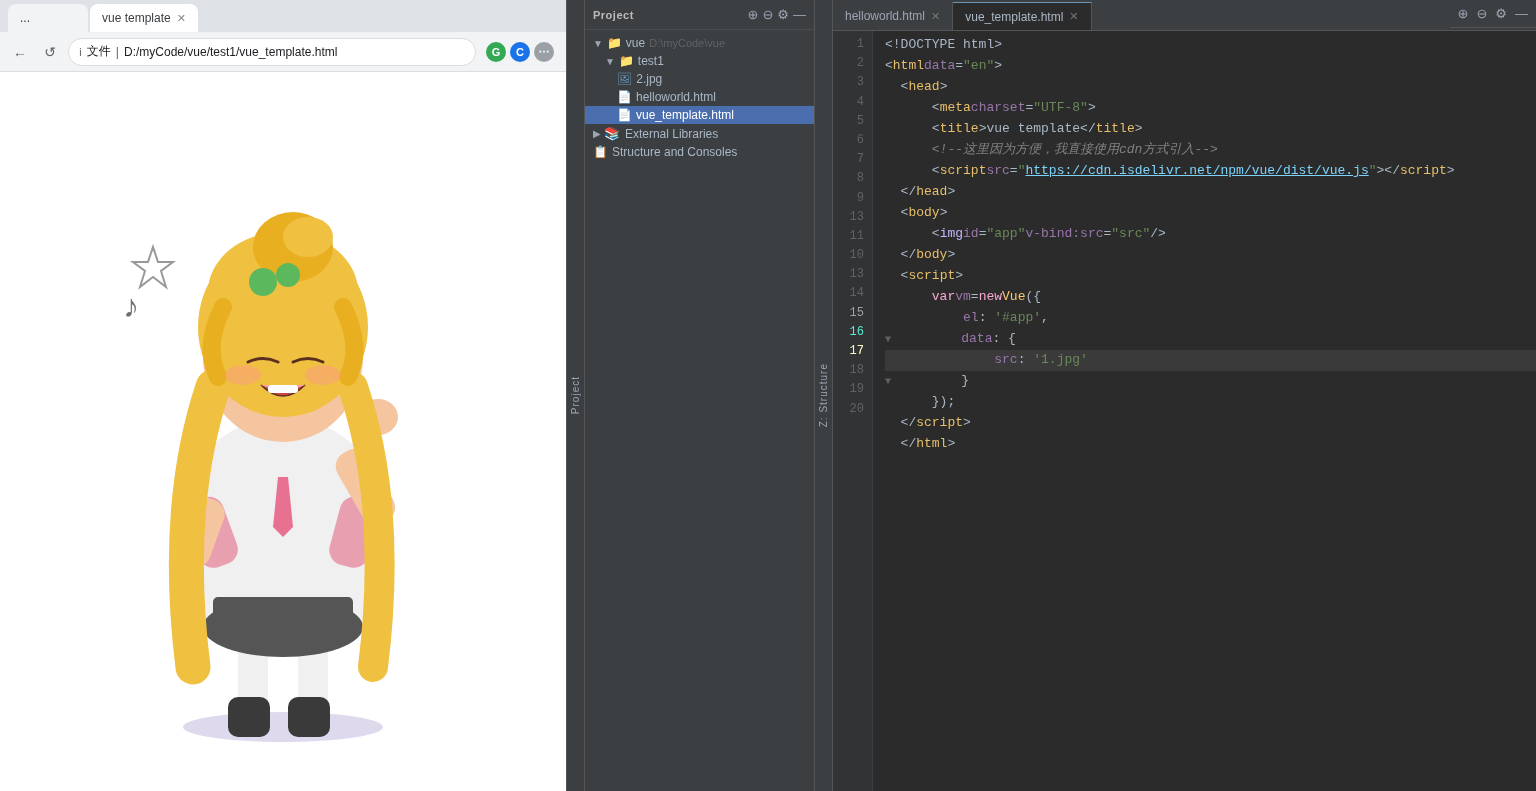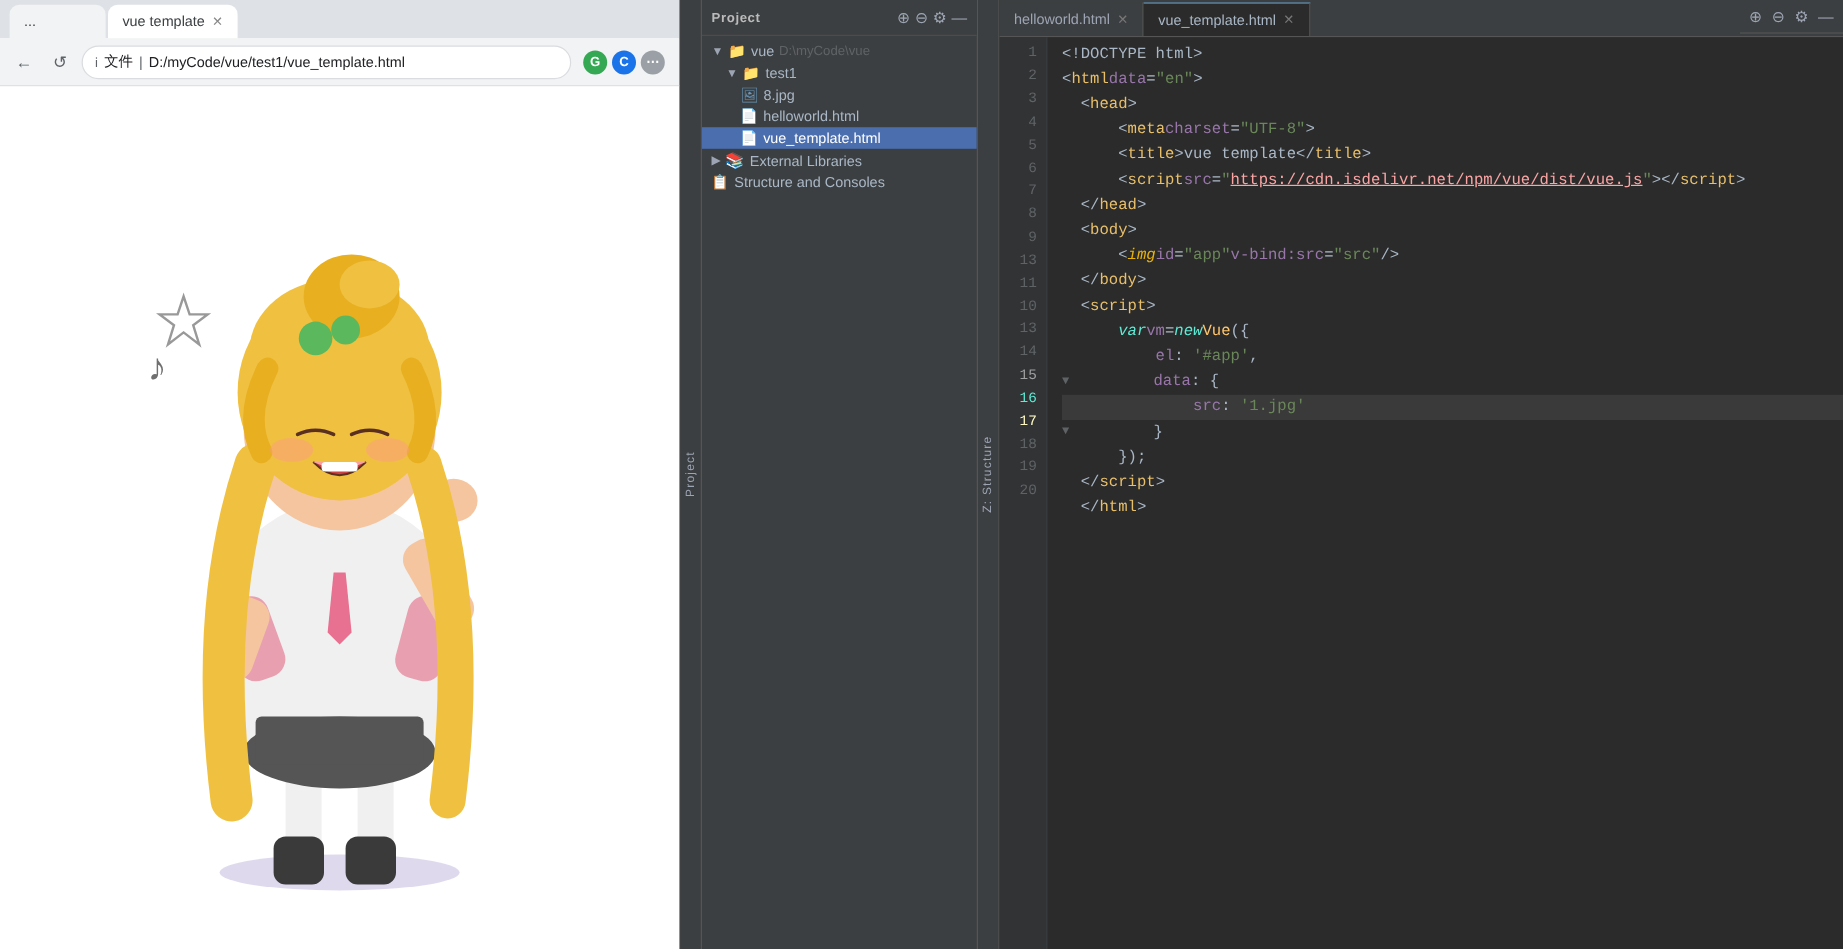--- a/index.html
+++ b/index.html
@@ -232,26 +232,26 @@
       line-height: 1.6;
     }
     .code-line.highlighted { background: #3a3a3a; }
     
     .c-bracket { color: #a9b7c6; }
     .c-tag { color: #e8bf6a; }
     .c-attr { color: #9876aa; }
     .c-val { color: #6a8759; }
     .c-text { color: #a9b7c6; }
     .c-comment { color: #808080; font-style: italic; }
-    .c-keyword { color: #5eead4; font-style: italic; }
+    .c-keyword { color: #f9a8d4; }
     .c-string { color: #6a8759; }
     .c-fn { color: #ffc66d; }
     .c-var { color: #9876aa; }
-    .c-url { color: #fca5a5; text-decoration: underline; }
-    .c-red { color: #eab308; font-style: italic; }
+    .c-url { color: #7dd3fc; text-decoration: underline; }
+    .c-red { color: #c4b5fd; }
 
     
     .browser-ext-icons {
       display: flex;
       align-items: center;
       gap: 4px;
       padding: 0 4px;
     }
     .ext-icon {
       width: 20px; height: 20px;
@@ -386,21 +386,21 @@
       <div class="tree-item">
         <span class="tree-indent"></span>
         <span class="arrow tree-icon">▼</span>
         <span class="folder-icon tree-icon">📁</span>
         <span>test1</span>
       </div>
 
       <div class="tree-item">
         <span class="tree-indent2"></span>
         <span class="file-icon-jpg tree-icon">🖼</span>
-        <span>8.jpg</span>
+        <span>2.jpg</span>
       </div>
 
       <div class="tree-item">
         <span class="tree-indent2"></span>
         <span class="file-icon-html tree-icon">📄</span>
         <span>helloworld.html</span>
       </div>
 
       <div class="tree-item selected">
         <span class="tree-indent2"></span>
@@ -479,20 +479,23 @@
         <div class="code-line">
           <span class="c-bracket">&nbsp;&nbsp;&lt;</span><span class="c-tag">head</span><span class="c-bracket">&gt;</span>
         </div>
         <div class="code-line">
           <span class="c-text">&nbsp;&nbsp;&nbsp;&nbsp;&nbsp;&nbsp;</span><span class="c-bracket">&lt;</span><span class="c-tag">meta</span> <span class="c-attr">charset</span><span class="c-bracket">=</span><span class="c-val">"UTF-8"</span><span class="c-bracket">&gt;</span>
         </div>
         <div class="code-line">
           <span class="c-text">&nbsp;&nbsp;&nbsp;&nbsp;&nbsp;&nbsp;</span><span class="c-bracket">&lt;</span><span class="c-tag">title</span><span class="c-bracket">&gt;</span><span class="c-text">vue template</span><span class="c-bracket">&lt;/</span><span class="c-tag">title</span><span class="c-bracket">&gt;</span>
         </div>
         <div class="code-line">
+          <span class="c-text">&nbsp;&nbsp;&nbsp;&nbsp;&nbsp;&nbsp;</span><span class="c-comment">&lt;!--这里因为方便，我直接使用cdn方式引入--&gt;</span>
+        </div>
+        <div class="code-line">
           <span class="c-text">&nbsp;&nbsp;&nbsp;&nbsp;&nbsp;&nbsp;</span><span class="c-bracket">&lt;</span><span class="c-tag">script</span> <span class="c-attr">src</span><span class="c-bracket">=</span><span class="c-val">"</span><span class="c-url">https://cdn.isdelivr.net/npm/vue/dist/vue.js</span><span class="c-val">"</span><span class="c-bracket">&gt;&lt;/</span><span class="c-tag">script</span><span class="c-bracket">&gt;</span>
         </div>
         <div class="code-line">
           <span class="c-text">&nbsp;&nbsp;</span><span class="c-bracket">&lt;/</span><span class="c-tag">head</span><span class="c-bracket">&gt;</span>
         </div>
         <div class="code-line">
           <span class="c-text">&nbsp;&nbsp;</span><span class="c-bracket">&lt;</span><span class="c-tag">body</span><span class="c-bracket">&gt;</span>
         </div>
         <div class="code-line">
           <span class="c-text">&nbsp;&nbsp;&nbsp;&nbsp;&nbsp;&nbsp;</span><span class="c-bracket">&lt;</span><span class="c-red">img</span> <span class="c-attr">id</span><span class="c-bracket">=</span><span class="c-val">"app"</span> <span class="c-attr">v-bind:src</span><span class="c-bracket">=</span><span class="c-val">"src"</span><span class="c-bracket">/&gt;</span>

